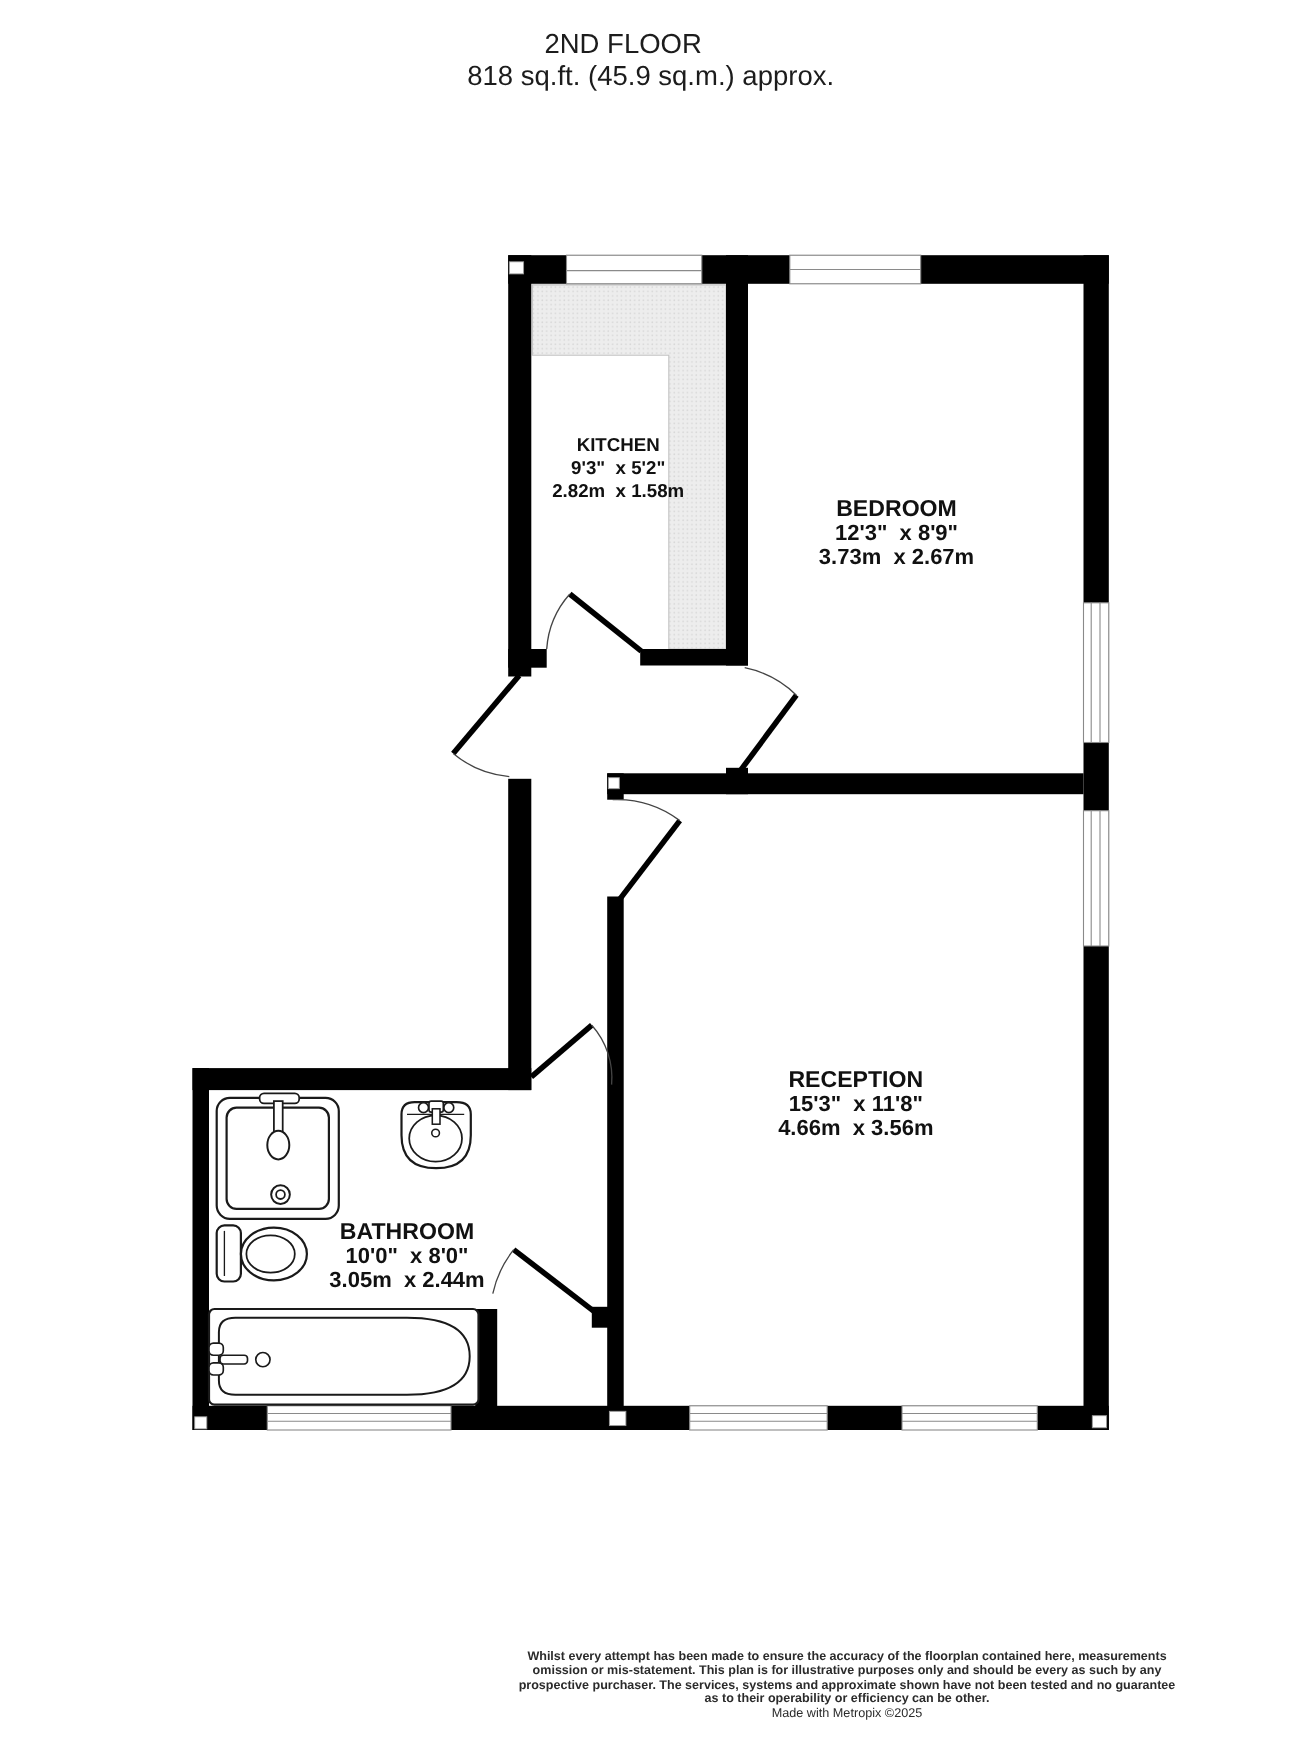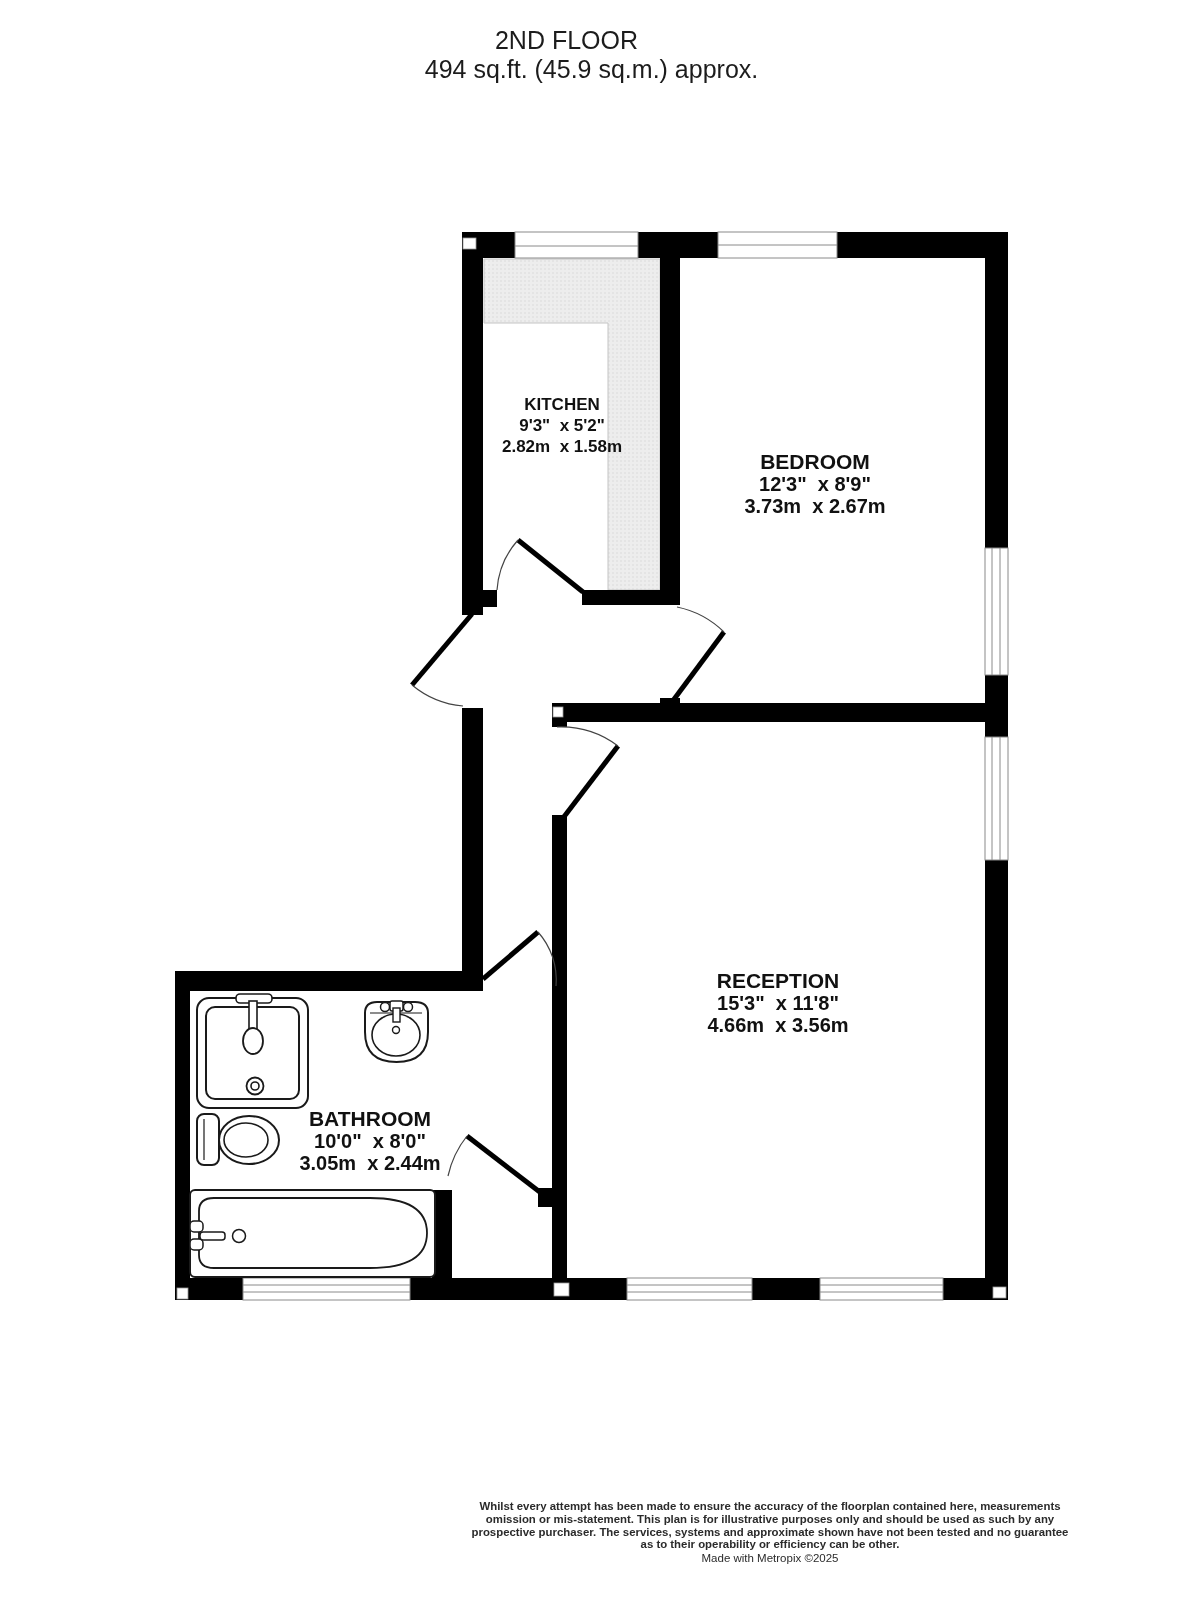--- a/index.html
+++ b/index.html
@@ -20,21 +20,21 @@
   .rname-sm{font-size:17px;}
   .rdim-sm{font-size:17px;}
 </style>
 </head>
 <body>
 
 <div class="page">
 
   <div class="title">
     <div class="t1">2ND FLOOR</div>
-    <div class="t2">494 sq.ft. (45.9 sq.m.) approx.</div>
+    <div class="t2">818 sq.ft. (45.9 sq.m.) approx.</div>
   </div>
 
   <svg width="1183" height="1600" viewBox="0 0 1183 1600">
     <defs>
       <pattern id="dots" width="4" height="4" patternUnits="userSpaceOnUse">
         <rect width="4" height="4" fill="#ededed"></rect>
         <circle cx="1" cy="1" r="0.75" fill="#d8d8d8"></circle>
       </pattern>
     </defs>
 
@@ -183,20 +183,20 @@
 
       <text class="rname-lg" x="370" y="1126">BATHROOM</text>
       <text class="rdim-lg" x="370" y="1148">10'0"  x 8'0"</text>
       <text class="rdim-lg" x="370" y="1170">3.05m  x 2.44m</text>
     </g>
   </svg>
 
   <div class="footer">
     <div class="disclaimer">
       <div>Whilst every attempt has been made to ensure the accuracy of the floorplan contained here, measurements</div>
-      <div>omission or mis-statement. This plan is for illustrative purposes only and should be used as such by any</div>
+      <div>omission or mis-statement. This plan is for illustrative purposes only and should be every as such by any</div>
       <div>prospective purchaser. The services, systems and approximate shown have not been tested and no guarantee</div>
       <div>as to their operability or efficiency can be other.</div>
     </div>
     <div class="credit">Made with Metropix ©2025</div>
   </div>
 
 </div>
 
 </body></html>

